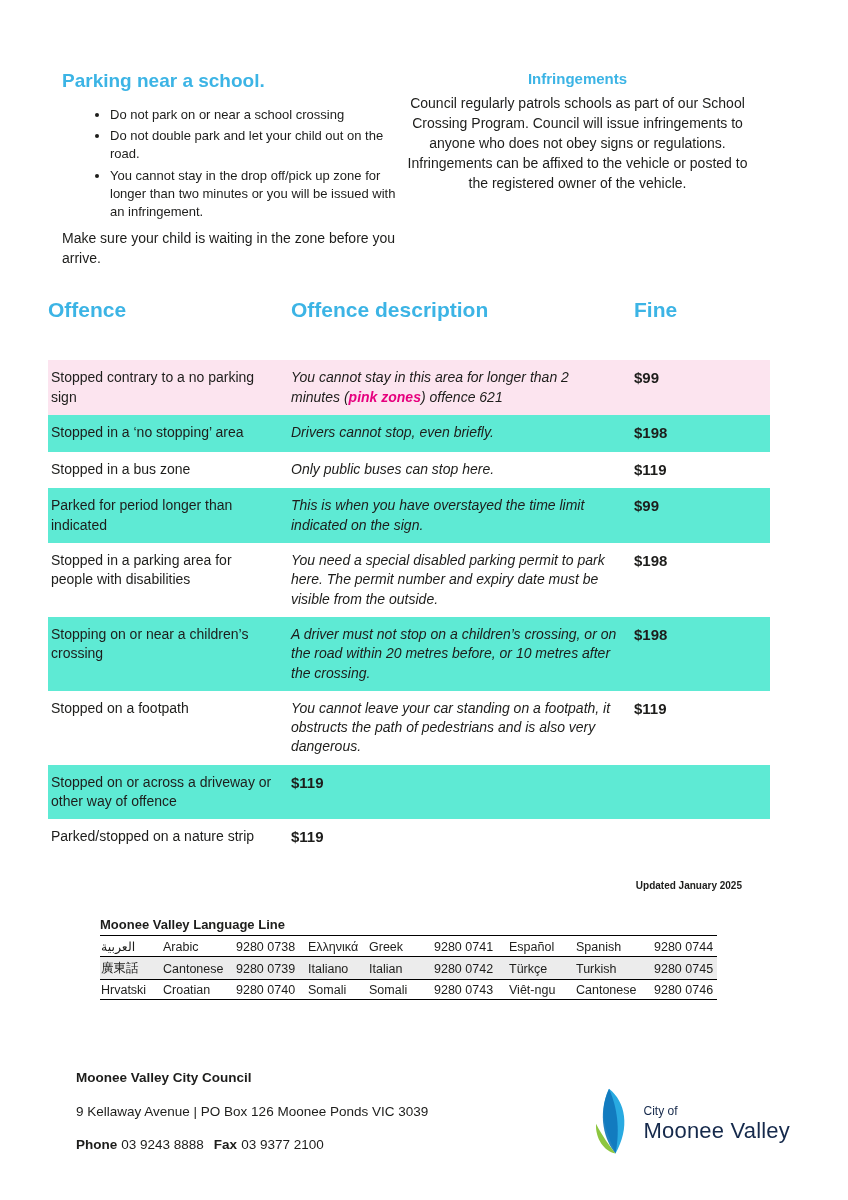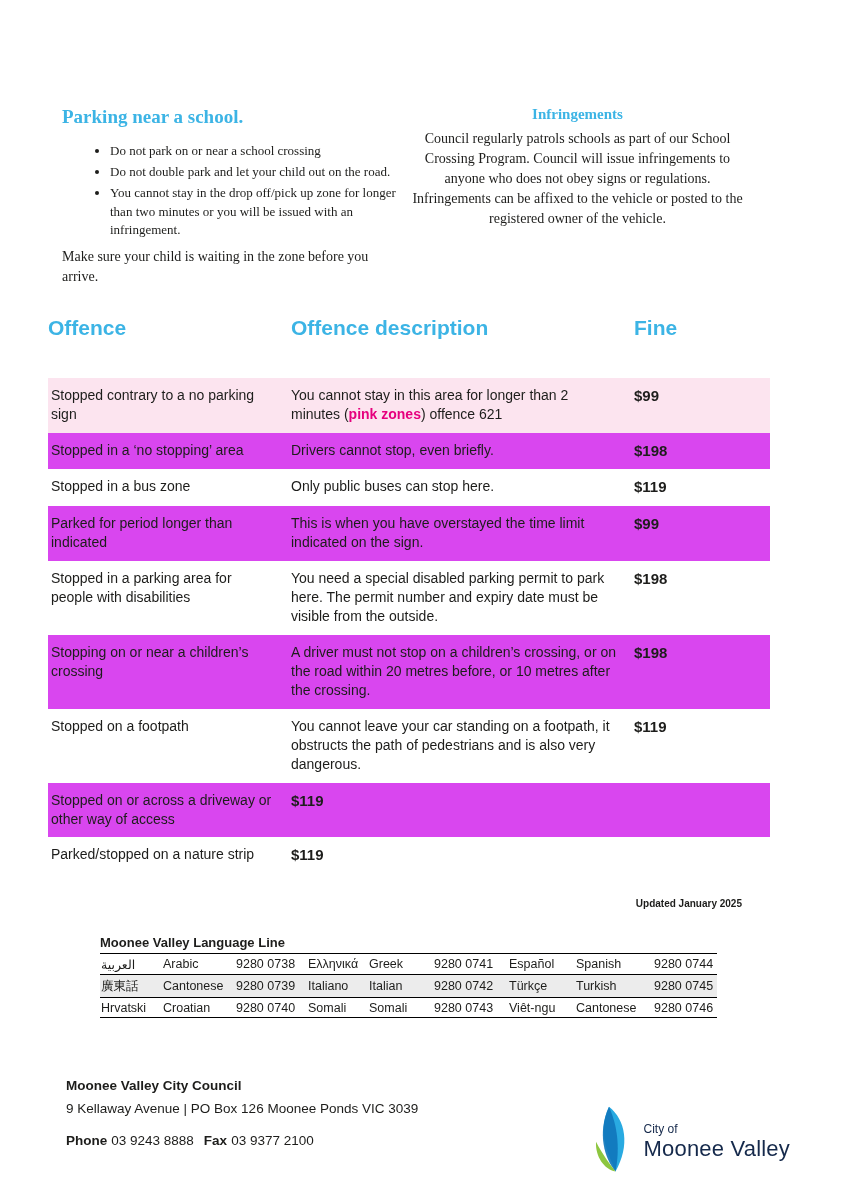--- a/index.html
+++ b/index.html
@@ -1,55 +1,55 @@
 <!DOCTYPE html>
 <html><head>
 <meta charset="utf-8">
 <style>
   html,body{margin:0;padding:0;background:#ffffff;}
   body{font-family:"Liberation Sans", sans-serif; color:#1d1d1b;}
   .page{position:relative;width:848px;height:1200px;background:#fff;overflow:hidden;}
 
   
-  .columns{display:flex;padding:106px 60px 0 62px;font-family:Liberation Serif, serif;}
+  .columns{display:flex;padding:70px 60px 0 62px;}
   .col-left{width:345px;}
   .col-right{width:341px;margin-left:0;text-align:center;}
   .blue-h1{margin:0 0 14px 0;font-size:19px;font-weight:bold;color:#3cb4e5;}
   .blue-h2{margin:0 0 6px 0;font-size:15px;font-weight:bold;color:#3cb4e5;}
   .bullets{margin:0;padding-left:48px;font-size:13px;line-height:1.4;}
   .bullets li{margin-bottom:3px;}
   .note{margin:8px 0 0 0;font-size:14px;line-height:1.4;}
   .col-right p{margin:0;font-size:14px;line-height:1.43;}
 
   
   .offence-table{margin:30px 78px 0 48px;width:722px;}
   .thead{display:grid;grid-template-columns:243px 343px 136px;margin-bottom:38px;}
   .th{font-size:21px;font-weight:bold;color:#3cb4e5;}
   .row{display:grid;grid-template-columns:243px 343px 136px;padding:5px 0;font-size:14px;line-height:1.38;}
   .row .offence{padding:3px 14px 3px 3px;}
-  .row .desc{padding:3px 14px 3px 0;}
+  .row .desc{padding:3px 14px 3px 0;font-style:italic;}
   .row .fine{padding:3px 0 3px 0;font-size:15px;font-weight:bold;}
   .bg-pink{background:#fce4ef;}
-  .bg-gray{background:#d946ef;}
+  .bg-gray{background:#5eead4;}
   .bg-white{background:#ffffff;}
   .pink{color:#e6007e;font-weight:bold;}
 
   .updated{margin:24px 78px 0 48px;width:722px;box-sizing:border-box;padding-right:28px;text-align:right;font-size:10px;font-weight:bold;}
 
   
   .lang{margin:26px 0 0 100px;width:617px;}
   .lang-title{margin:0 0 3px 0;font-size:13px;font-weight:bold;}
   .lang-table{border-top:1.5px solid #000;}
   .lrow{display:grid;grid-template-columns:62px 73px 72px 61px 65px 75px 67px 78px 64px;padding:3px 0 2px 1px;font-size:12.5px;border-bottom:1px solid #000;align-items:center;}
   .lrow.shaded{background:#ececec;}
   .lcell{white-space:nowrap;overflow:hidden;}
 
   
   .footer{display:flex;justify-content:space-between;align-items:flex-start;padding:54px 58px 0 62px;}
-  .contact p{margin:4px;font-size:13.5px;line-height:1.45;}
+  .contact p{margin:14px;font-size:13.5px;line-height:1.45;}
   .contact .bold{font-weight:bold;}
   .contact .gap-lg{margin-top:12px;}
   .contact b{font-weight:bold;}
   .inline-b{margin-right:4px;}
   .fax-label{margin-left:10px;margin-right:4px;}
 
   .logo{display:flex;align-items:center;gap:9px;margin-top:32px;}
   .logo-text .small{font-size:12px;color:#15294b;margin:0;}
   .logo-text .large{font-size:22px;color:#15294b;margin:0;letter-spacing:0.2px;}
 </style>
@@ -117,21 +117,21 @@
       <div class="fine">$198</div>
     </div>
 
     <div class="row bg-white">
       <div class="offence">Stopped on a footpath</div>
       <div class="desc">You cannot leave your car standing on a footpath, it obstructs the path of pedestrians and is also very dangerous.</div>
       <div class="fine">$119</div>
     </div>
 
     <div class="row bg-gray">
-      <div class="offence">Stopped on or across a driveway or other way of access</div>
+      <div class="offence">Stopped on or across a driveway or other way of offence</div>
       <div class="fine">$119</div>
     </div>
 
     <div class="row bg-white">
       <div class="offence">Parked/stopped on a nature strip</div>
       <div class="fine">$119</div>
     </div>
   </div>
 
   <p class="updated">Updated January 2025</p>

